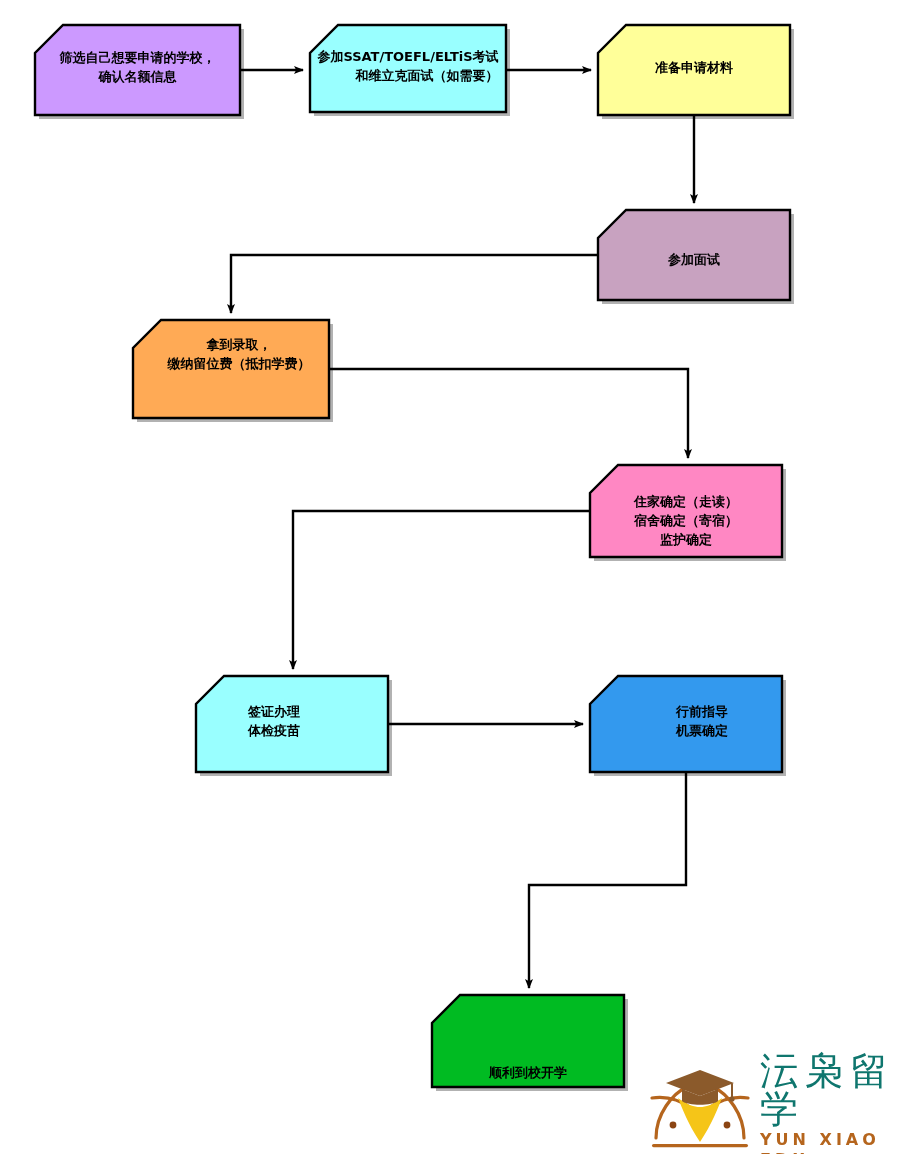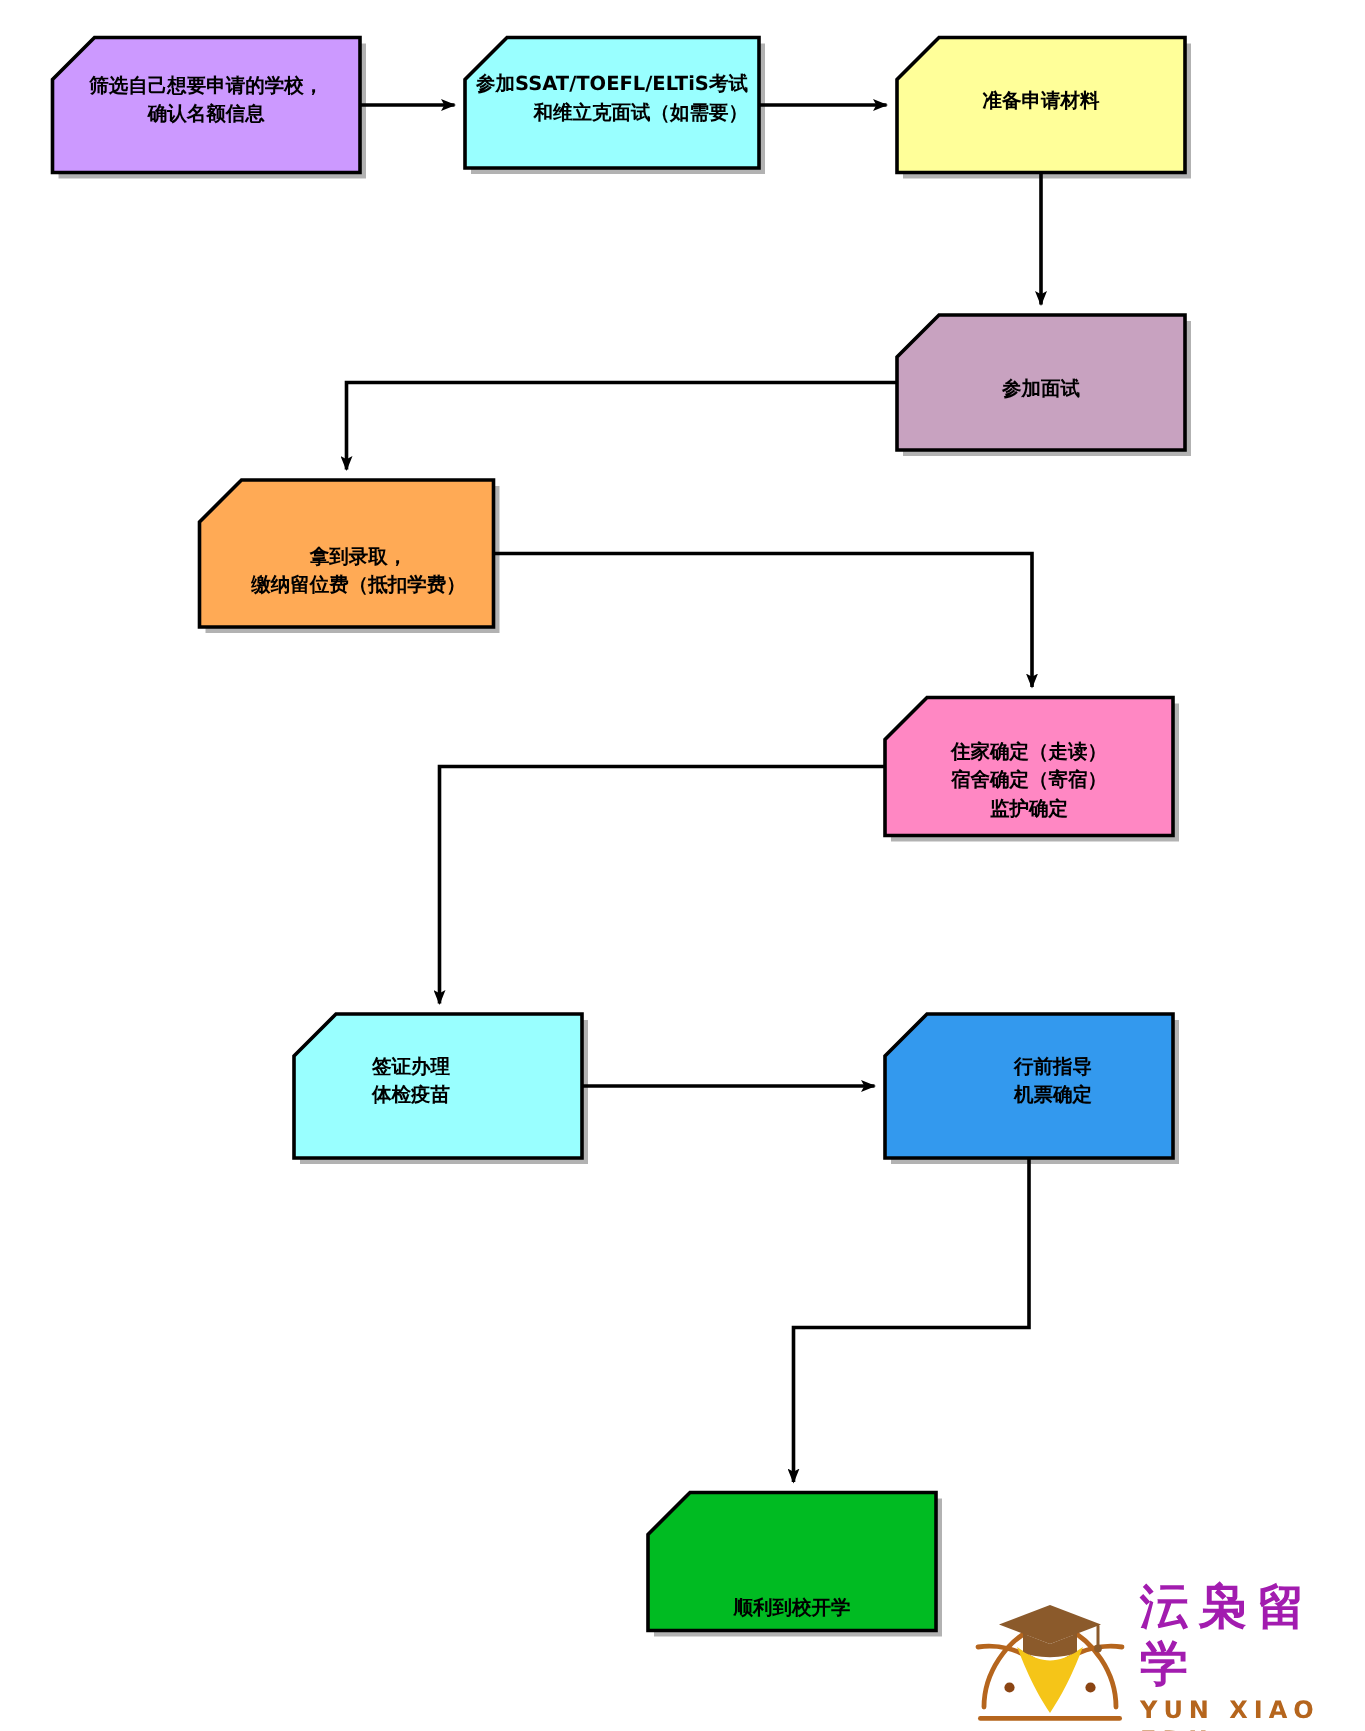--- a/index.html
+++ b/index.html
@@ -48,24 +48,24 @@
     align-items: center;
   }
   #logo .logo-mark { width: 104px; height: 86px; }
   #logo .logo-text {
     display: flex;
     flex-direction: column;
     align-items: flex-start;
     margin-left: 8px;
   }
   #logo .logo-cn {
-    font-size: 32px;
-    font-weight: bold;
+    font-size: 38px;
+    font-weight: normal;
     letter-spacing: 7px;
-    color: #a21caf;
+    color: #0f766e;
     line-height: 38px;
   }
   #logo .logo-en {
     font-size: 16px;
     font-weight: bold;
     letter-spacing: 4px;
     color: #B5651D;
     line-height: 20px;
     margin-top: 2px;
   }
@@ -111,21 +111,21 @@
     </g>
 </svg>
 
 <div id="node-labels">
     <div class="node label-mid" style="left: 35px; top: 25px; width: 205px; height: 90px;"><span class="node-label">筛选自己想要申请的学校，
 确认名额信息</span></div>
     <div class="node label-mid" style="left: 310px; top: 25px; width: 196px; height: 87px; text-align: right;"><span class="node-label">参加SSAT/TOEFL/ELTiS考试
 和维立克面试（如需要）</span></div>
     <div class="node label-mid" style="left: 598px; top: 25px; width: 192px; height: 90px;"><span class="node-label">准备申请材料</span></div>
     <div class="node label-mid" style="left: 598px; top: 210px; width: 192px; height: 105px;"><span class="node-label">参加面试</span></div>
-    <div class="node label-mid" style="left: 133px; top: 335px; width: 196px; height: 98px; padding-left: 16px;"><span class="node-label">拿到录取，
+    <div class="node label-mid" style="left: 133px; top: 308px; width: 196px; height: 98px; padding-left: 16px;"><span class="node-label">拿到录取，
 缴纳留位费（抵扣学费）</span></div>
     <div class="node label-mid" style="left: 590px; top: 465px; width: 192px; height: 92px; margin-top: 12px;"><span class="node-label">住家确定（走读）
 宿舍确定（寄宿）
 监护确定</span></div>
     <div class="node label-mid" style="left: 196px; top: 676px; width: 156px; height: 96px;"><span class="node-label">签证办理
 体检疫苗</span></div>
     <div class="node label-mid" style="left: 590px; top: 676px; width: 224px; height: 96px; border-radius: 30px;"><span class="node-label">行前指导
 机票确定</span></div>
     <div class="node label-mid" style="left: 432px; top: 1025px; width: 192px; height: 100px;"><span class="node-label">顺利到校开学</span></div>
   </div>

